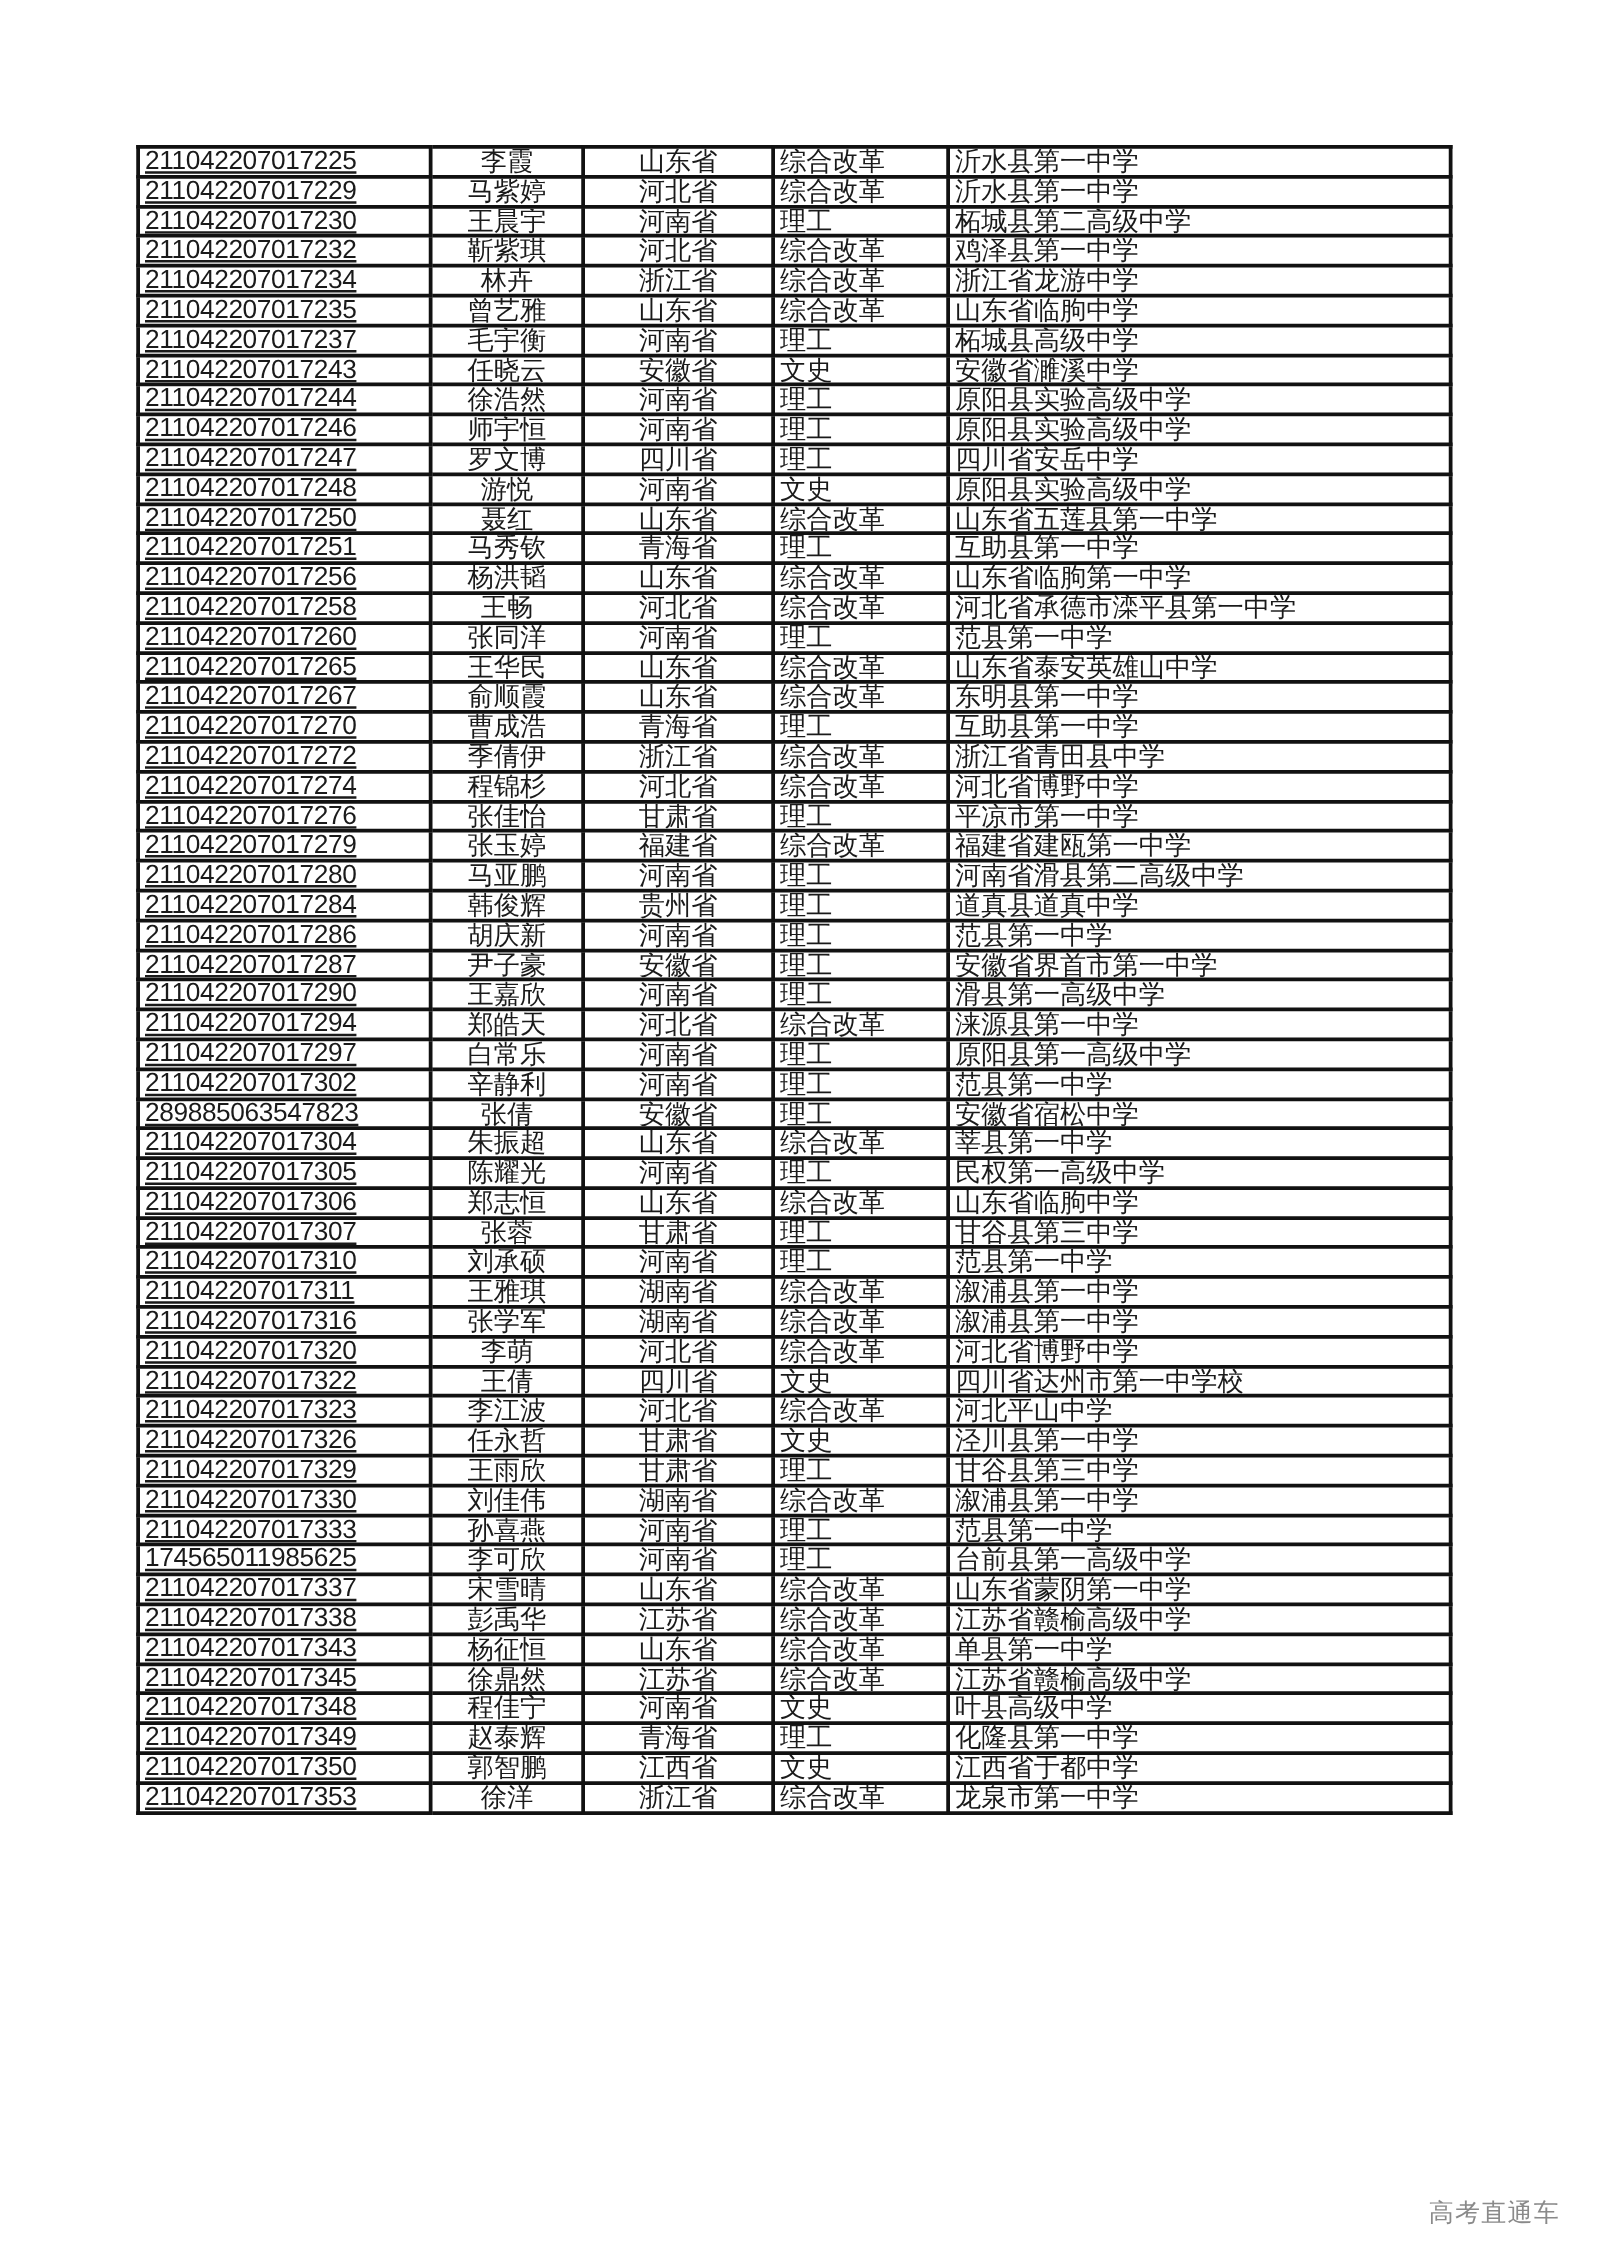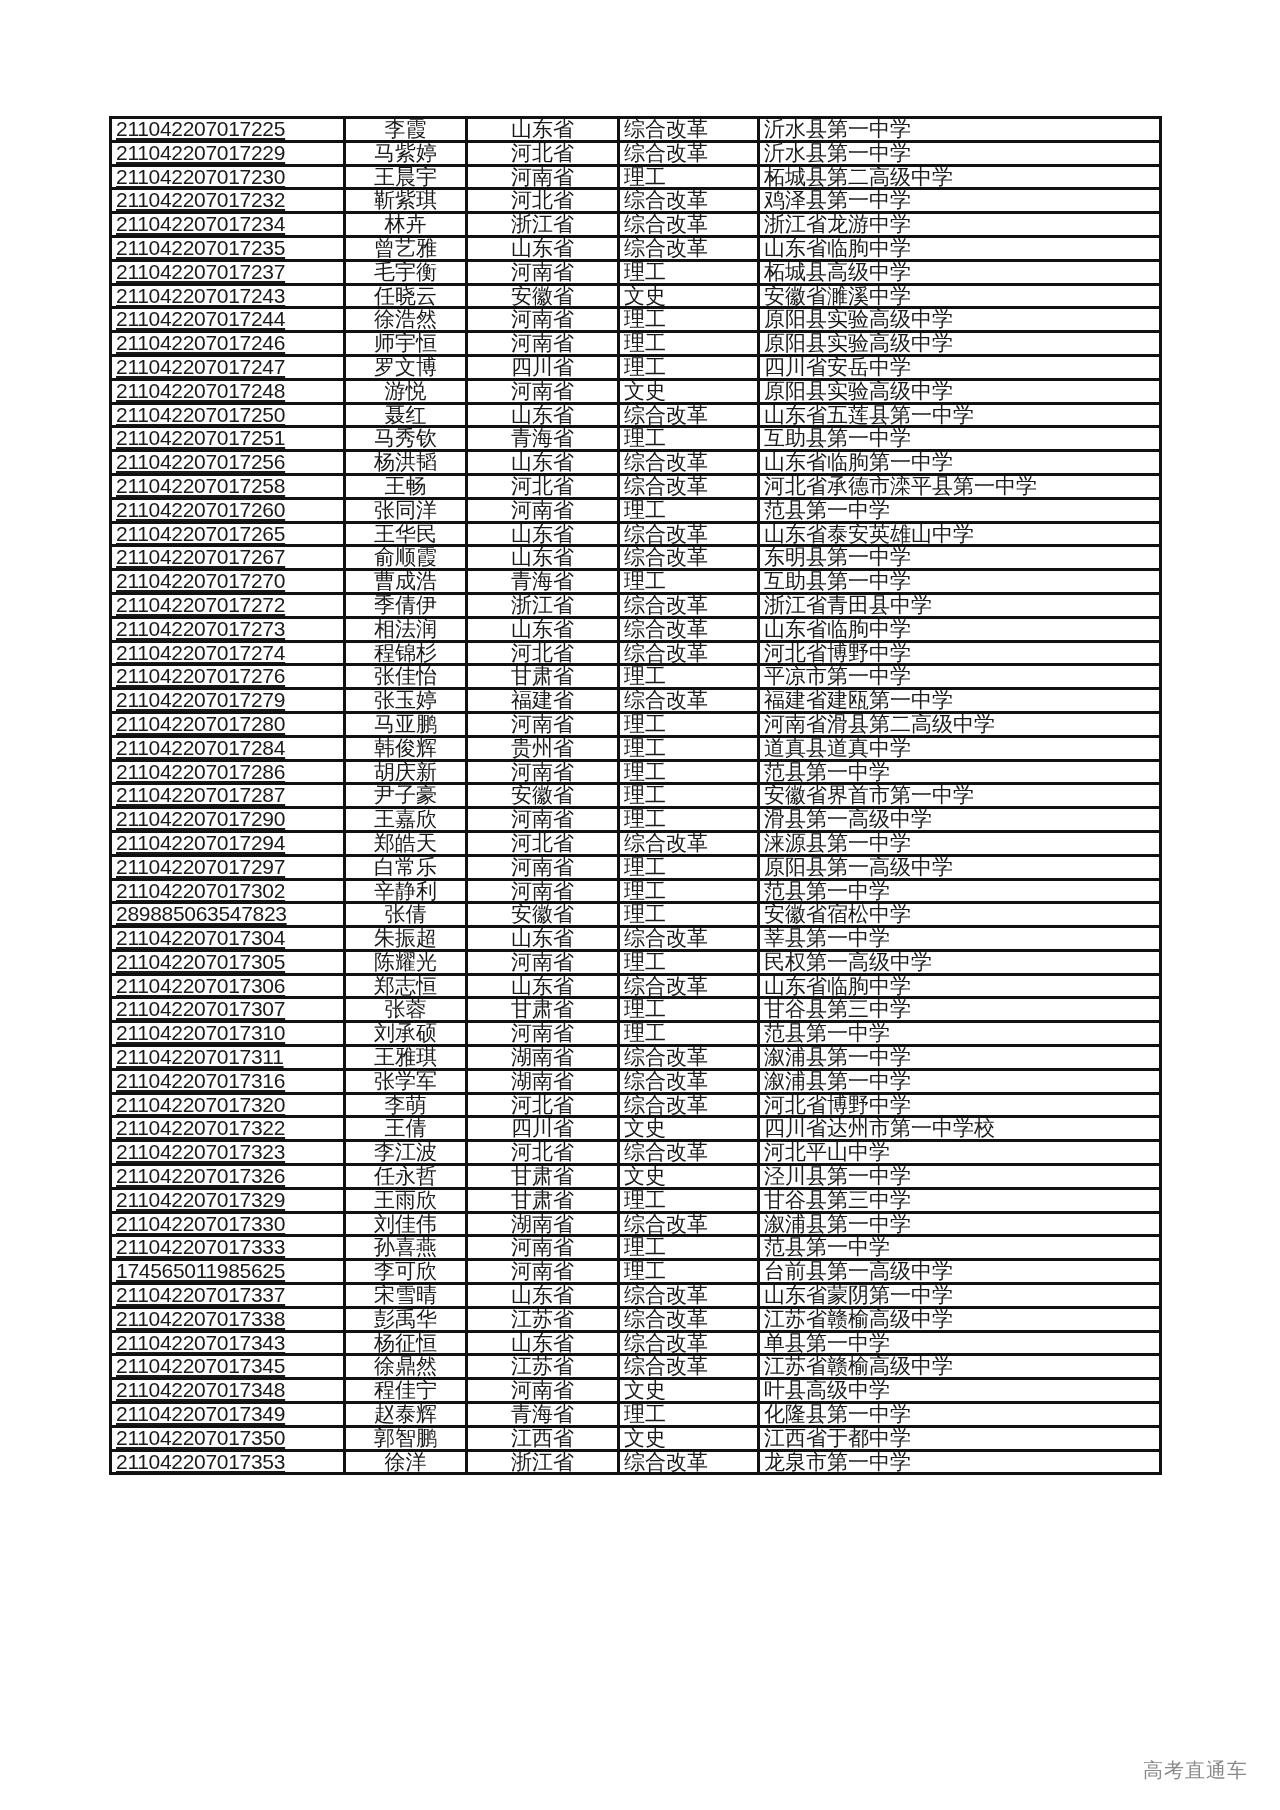--- a/index.html
+++ b/index.html
@@ -165,27 +165,20 @@
         <td class="school">互助县第一中学</td>
       </tr>
       <tr>
         <td class="id">211042207017272</td>
         <td class="name">季倩伊</td>
         <td class="prov">浙江省</td>
         <td class="subj">综合改革</td>
         <td class="school">浙江省青田县中学</td>
       </tr>
       <tr>
-        <td class="id">211042207017273</td>
-        <td class="name">相法润</td>
-        <td class="prov">山东省</td>
-        <td class="subj">综合改革</td>
-        <td class="school">山东省临朐中学</td>
-      </tr>
-      <tr>
         <td class="id">211042207017274</td>
         <td class="name">程锦杉</td>
         <td class="prov">河北省</td>
         <td class="subj">综合改革</td>
         <td class="school">河北省博野中学</td>
       </tr>
       <tr>
         <td class="id">211042207017276</td>
         <td class="name">张佳怡</td>
         <td class="prov">甘肃省</td>

